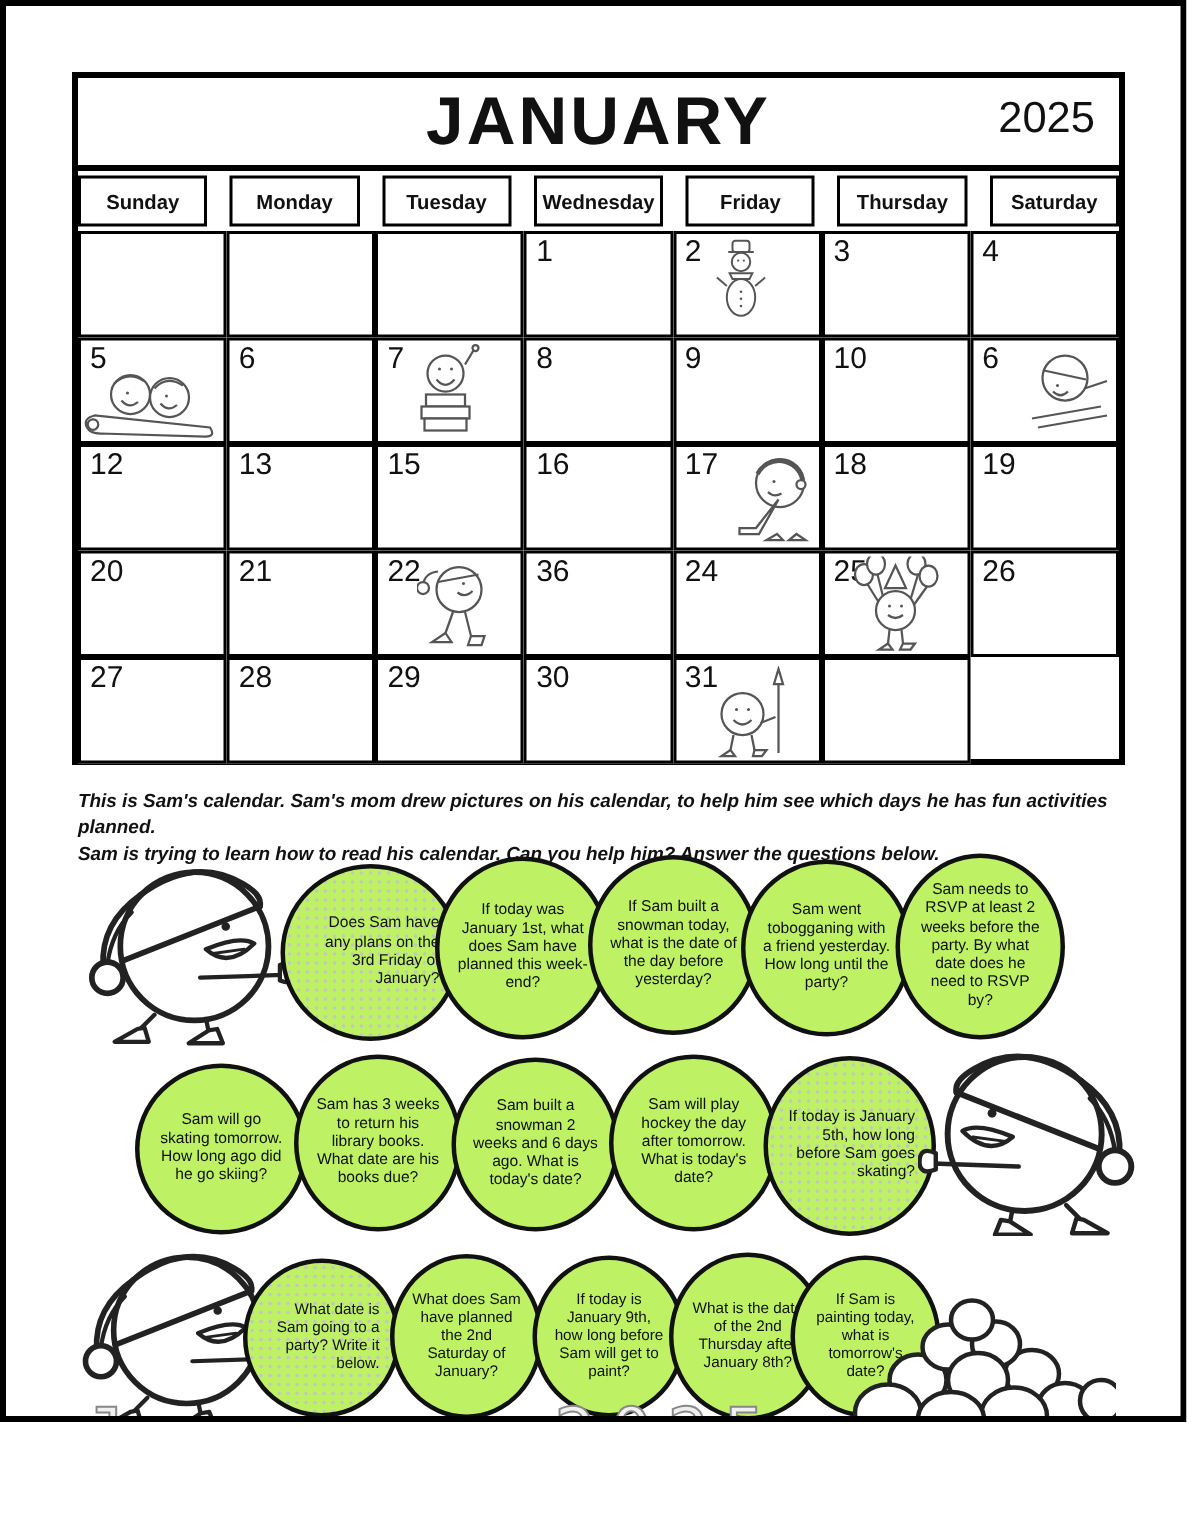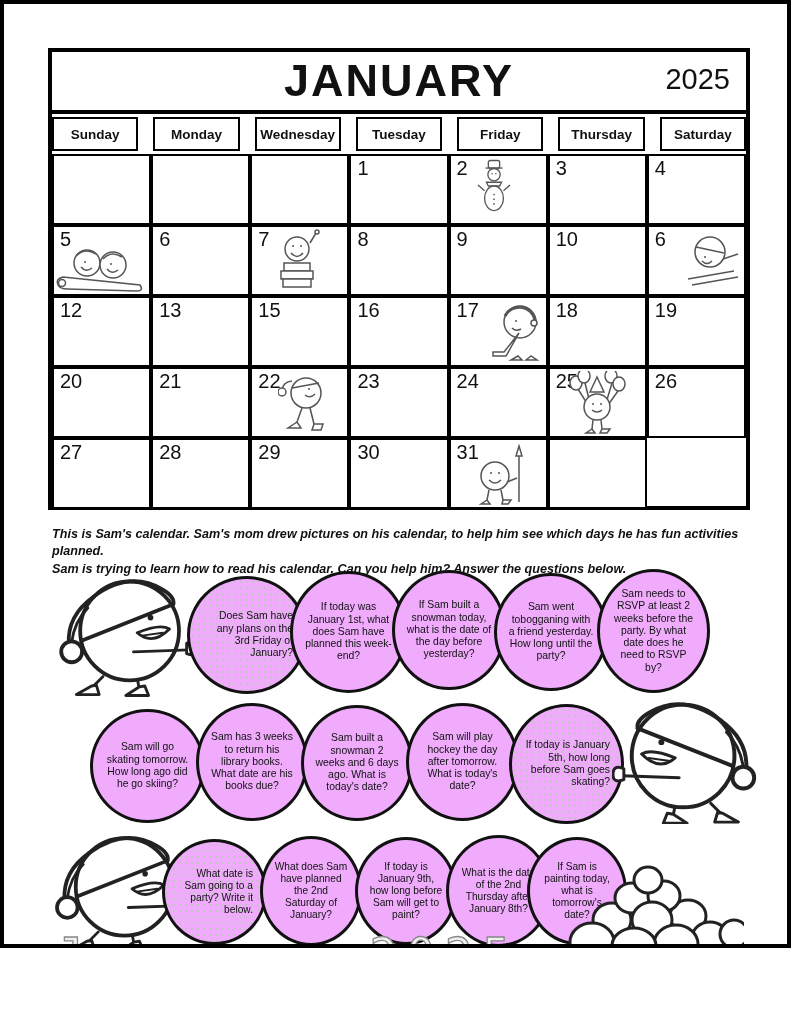--- a/index.html
+++ b/index.html
@@ -15,21 +15,21 @@
   .dh{border:2px solid #000;display:flex;align-items:center;justify-content:center;font-weight:700;font-size:13.5px;box-sizing:border-box;}
   .cal-grid{display:grid;grid-template-columns:repeat(7,1fr);grid-template-rows:repeat(5,1fr);height:355px;margin-top:3px;}
   .cell{border:2px solid #000;position:relative;box-sizing:border-box;background:#fff;}
   .dnum{position:absolute;top:1px;left:6px;font-size:20px;font-weight:500;}
   .cellart{position:absolute;}
 
   
   .instructions{position:absolute;left:48px;top:509px;width:702px;font-style:italic;font-weight:700;font-size:12.6px;line-height:1.4;}
 
   
-  .bubble{position:absolute;border-radius:50%;border:3px solid #111;background:#f0abfc;display:flex;align-items:center;justify-content:center;text-align:center;font-size:10.4px;line-height:1.18;padding:11px;box-sizing:border-box;}
+  .bubble{position:absolute;border-radius:50%;border:3px solid #111;background:#bef264;display:flex;align-items:center;justify-content:center;text-align:center;font-size:10.4px;line-height:1.18;padding:11px;box-sizing:border-box;}
   .speckled{background-image:radial-gradient(circle,#c4c4c4 0.8px,transparent 1.5px);background-size:6px 6px;text-align:right;}
 
   .q1-1{left:183px;top:572px;width:120px;height:118px;}
   .q1-2{left:286px;top:567px;width:117px;height:122px;}
   .q1-3{left:388px;top:566px;width:114px;height:120px;}
   .q1-4{left:490px;top:569px;width:114px;height:118px;}
   .q1-5{left:593px;top:565px;width:113px;height:124px;}
 
   .q2-1{left:86px;top:705px;width:115px;height:114px;}
   .q2-2{left:192px;top:699px;width:112px;height:118px;}
@@ -62,22 +62,22 @@
 <div class="page">
 
   <div class="calendar">
     <div class="cal-title">
       <div class="cal-month">JANUARY</div>
       <div class="cal-year">2025</div>
     </div>
     <div class="cal-days">
       <div class="dh">Sunday</div>
       <div class="dh">Monday</div>
+      <div class="dh">Tuesday</div>
       <div class="dh">Wednesday</div>
-      <div class="dh">Tuesday</div>
       <div class="dh">Friday</div>
       <div class="dh">Thursday</div>
       <div class="dh">Saturday</div>
     </div>
     <div class="cal-grid">
 
       <div class="cell">
           <span class="dnum"></span>
         </div>
       <div class="cell">
@@ -226,21 +226,21 @@
             <circle cx="31" cy="18" r="1" fill="#555" stroke="none"></circle>
             <path d="M27,24 q5,4 10,-1" fill="none"></path>
             <line x1="24" y1="37" x2="19" y2="51"></line>
             <line x1="32" y1="37" x2="36" y2="53"></line>
             <path d="M19,51 l-9,6 h13 z"></path>
             <path d="M36,53 h9 l-2,6 h-9 z"></path>
           </g>
         </svg>
       </div>
       <div class="cell">
-          <span class="dnum">23</span>
+          <span class="dnum">36</span>
         </div>
       <div class="cell">
           <span class="dnum">24</span>
         </div>
       <div class="cell">
         <span class="dnum">25</span>
         <svg class="cellart" style="left:16px;top:2px;width:62px;height:66px" viewBox="0 0 62 66">
           <g fill="#fff" stroke="#555" stroke-width="1.5">
             <line x1="12" y1="18" x2="22" y2="34"></line>
             <line x1="19" y1="12" x2="24" y2="32"></line>

